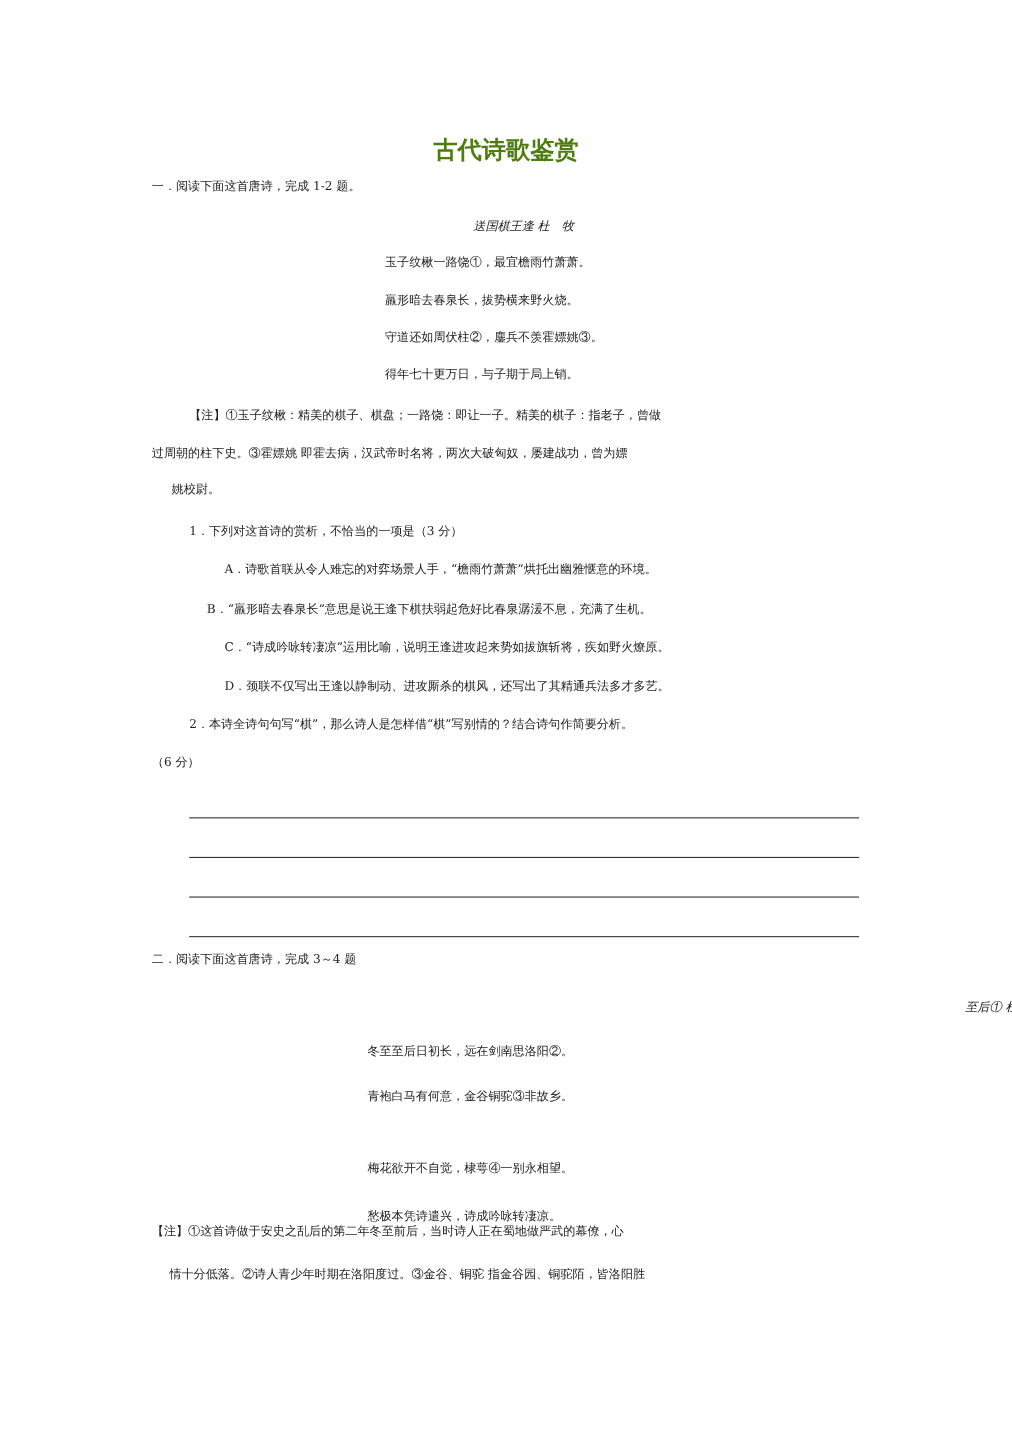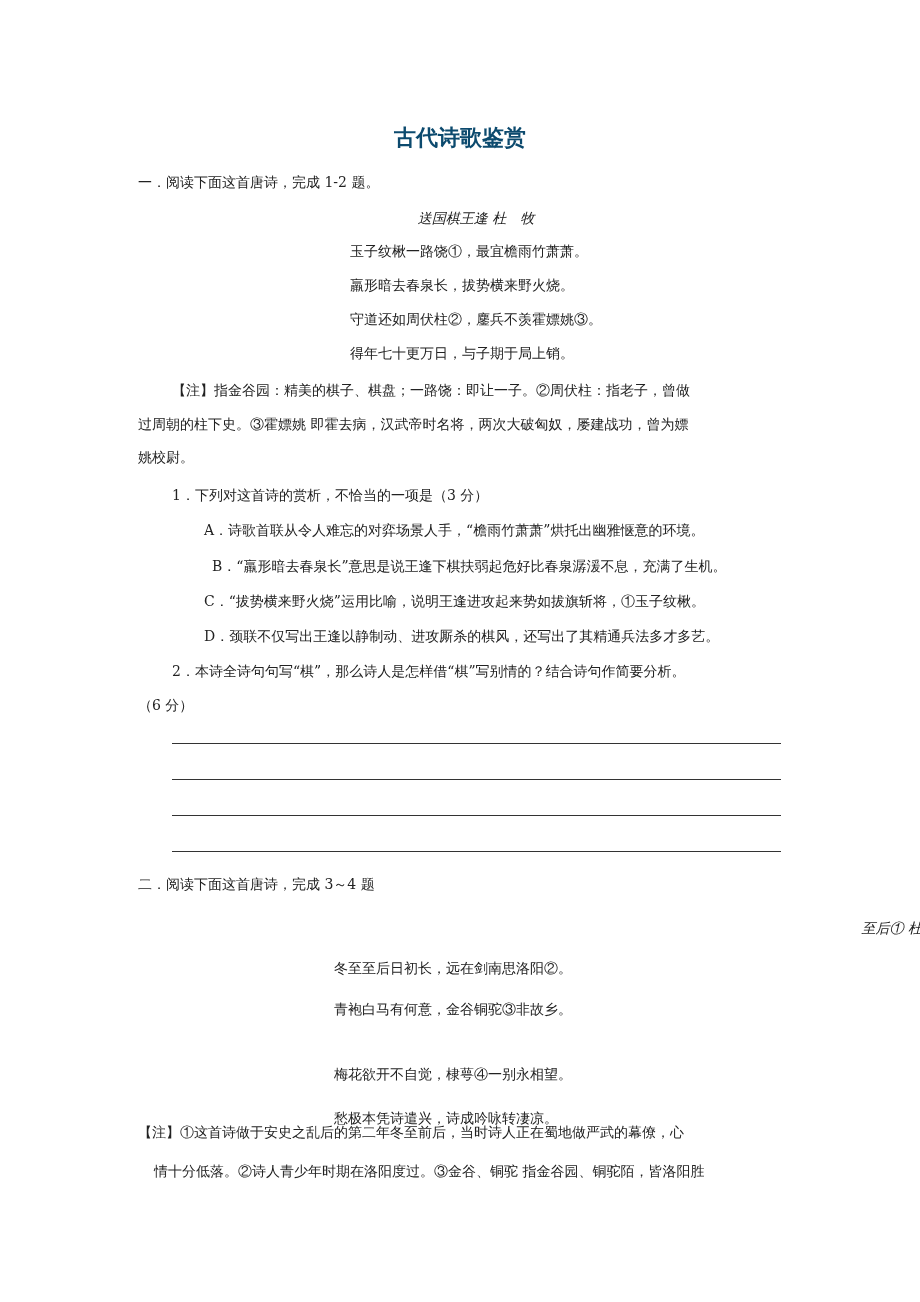--- a/index.html
+++ b/index.html
@@ -2,24 +2,24 @@
 <html><head>
   <meta charset="utf-8">
   <style>
     html, body { margin: 0; padding: 0; background: #ffffff; }
     body {
       width: 920px; height: 1302px; position: relative; overflow: hidden;
       font-family: "DejaVu Serif", "Liberation Serif", serif;
       color: #222;
     }
     .page { position: absolute; left: 0; top: 0; width: 920px; height: 1302px; }
-    .abs { position: absolute; white-space: nowrap; font-size: 14px; line-height: 20px; margin-top: 12px; }
+    .abs { position: absolute; white-space: nowrap; font-size: 11px; line-height: 20px; }
     .title {
       position: absolute; left: 0; width: 920px; top: 124px; text-align: center;
-      font-size: 22px; font-weight: bold; color: #0c4a6e; line-height: 28px;
+      font-size: 22px; font-weight: bold; color: #4d7c0f; line-height: 28px;
       font-family: "DejaVu Sans", "Liberation Sans", sans-serif;
     }
     .center { left: 16px; width: 920px; text-align: center; font-style: italic; }
     .poem-line { left: 350px; }
     .poem2-line { left: 334px; }
     .answer-line { position: absolute; left: 172px; width: 609px; height: 0; border-top: 1px solid #333; }
   </style>
 </head>
 <body>
 
@@ -28,28 +28,28 @@
   <div class="title">古代诗歌鉴赏</div>
 
   <div class="abs" style="left:138px; top:160px;">一．阅读下面这首唐诗，完成 1-2 题。</div>
 
   <div class="abs center" style="top:196px;">送国棋王逢  杜　牧</div>
   <div class="abs poem-line" style="top:229px;">玉子纹楸一路饶①，最宜檐雨竹萧萧。</div>
   <div class="abs poem-line" style="top:263px;">羸形暗去春泉长，拔势横来野火烧。</div>
   <div class="abs poem-line" style="top:297px;">守道还如周伏柱②，鏖兵不羡霍嫖姚③。</div>
   <div class="abs poem-line" style="top:331px;">得年七十更万日，与子期于局上销。</div>
 
-  <div class="abs" style="left:172px; top:368px;">【注】指金谷园：精美的棋子、棋盘；一路饶：即让一子。②周伏柱：指老子，曾做</div>
+  <div class="abs" style="left:172px; top:368px;">【注】①玉子纹楸：精美的棋子、棋盘；一路饶：即让一子。精美的棋子：指老子，曾做</div>
   <div class="abs" style="left:138px; top:402px;">过周朝的柱下史。③霍嫖姚 即霍去病，汉武帝时名将，两次大破匈奴，屡建战功，曾为嫖</div>
-  <div class="abs" style="left:138px; top:435px;">姚校尉。</div>
+  <div class="abs" style="left:156px; top:435px;">姚校尉。</div>
 
   <div class="abs" style="left:172px; top:473px;">1．下列对这首诗的赏析，不恰当的一项是（3 分）</div>
   <div class="abs" style="left:204px; top:508px;">A．诗歌首联从令人难忘的对弈场景人手，“檐雨竹萧萧”烘托出幽雅惬意的环境。</div>
-  <div class="abs" style="left:212px; top:544px;">B．“羸形暗去春泉长”意思是说王逢下棋扶弱起危好比春泉潺湲不息，充满了生机。</div>
-  <div class="abs" style="left:204px; top:579px;">C．“拔势横来野火烧”运用比喻，说明王逢进攻起来势如拔旗斩将，①玉子纹楸。</div>
+  <div class="abs" style="left:188px; top:544px;">B．“羸形暗去春泉长”意思是说王逢下棋扶弱起危好比春泉潺湲不息，充满了生机。</div>
+  <div class="abs" style="left:204px; top:579px;">C．“诗成吟咏转凄凉”运用比喻，说明王逢进攻起来势如拔旗斩将，疾如野火燎原。</div>
   <div class="abs" style="left:204px; top:614px;">D．颈联不仅写出王逢以静制动、进攻厮杀的棋风，还写出了其精通兵法多才多艺。</div>
 
   <div class="abs" style="left:172px; top:649px;">2．本诗全诗句句写“棋”，那么诗人是怎样借“棋”写别情的？结合诗句作简要分析。</div>
   <div class="abs" style="left:138px; top:683px;">（6 分）</div>
 
   <div class="answer-line" style="top:743px;"></div>
   <div class="answer-line" style="top:779px;"></div>
   <div class="answer-line" style="top:815px;"></div>
   <div class="answer-line" style="top:851px;"></div>
 

